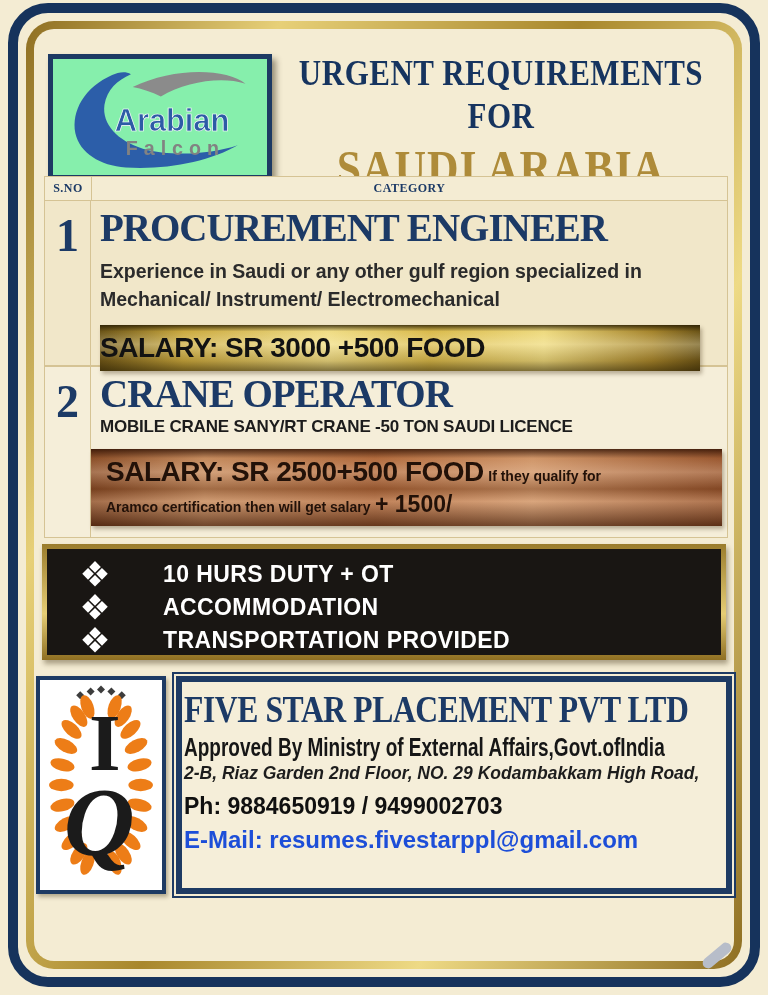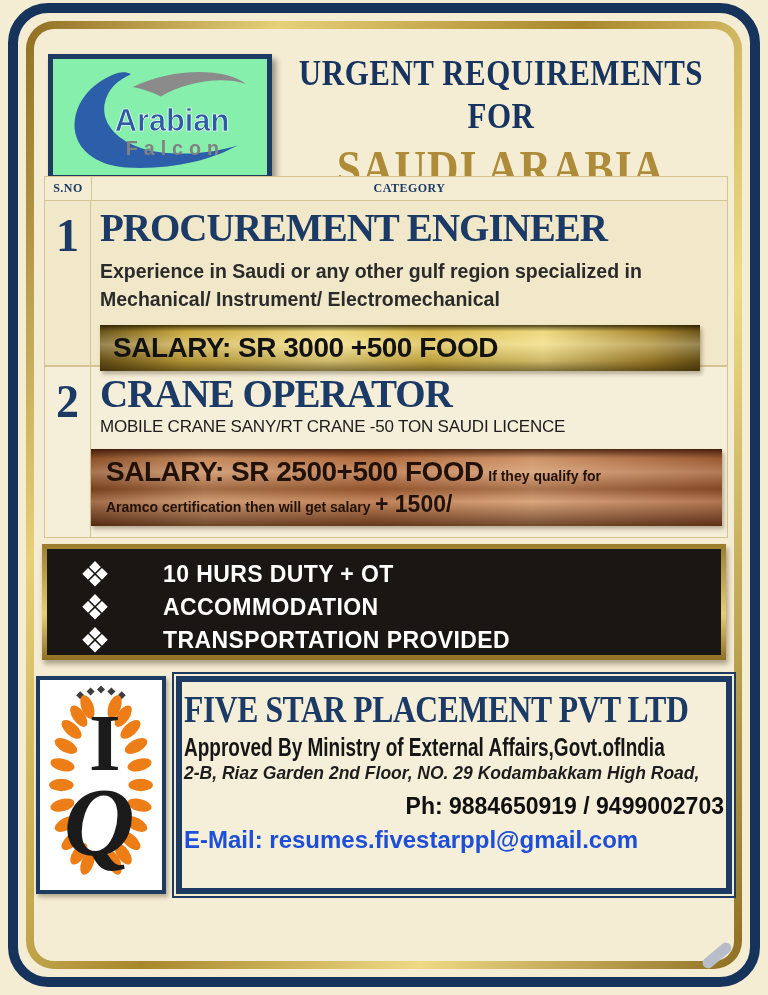--- a/index.html
+++ b/index.html
@@ -66,30 +66,30 @@
     font-family:"Liberation Serif", serif; font-weight:bold; font-size:46px;
     color:#1c3a66; padding-top:8px; box-sizing:border-box;
   }
   .td-cat { flex:1; padding:5px 0 0 9px; }
   .row-title {
     font-family:"Liberation Serif", serif; font-weight:bold; font-size:39px;
     color:#1c3a66; letter-spacing:-1px; line-height:44px; white-space:nowrap;
   }
   .row-desc { margin-top:7px; font-size:19.5px; font-weight:bold; color:#2b2b2b; line-height:28px; }
   .row-desc div { white-space:nowrap; }
-  .row-sub { margin-top:1px; font-size:17px; font-weight:normal; color:#1c1c1c; letter-spacing:-.2px; white-space:nowrap; }
+  .row-sub { margin-top:1px; font-size:17px; font-weight:bold; color:#1c1c1c; letter-spacing:-.2px; white-space:nowrap; }
 
   .salary-bar { box-shadow:2px 3px 4px rgba(70,50,20,.35); }
   .salary-gold {
     margin-top:12px; width:600px; height:46px; display:flex; align-items:center;
     background:
       linear-gradient(180deg, rgba(35,25,0,.8) 0%, rgba(35,25,0,0) 14%, rgba(255,250,220,.30) 42%, rgba(60,40,0,.18) 78%, rgba(35,25,0,.55) 100%),
       linear-gradient(90deg,#6b5418 0%,#caa93f 14%,#f0dd86 38%,#d9ba4c 55%,#eeda7f 74%,#a5842c 92%,#6b5418 100%);
   }
-  .salary-gold span { font-size:28px; font-weight:bold; color:#121212; padding-left:13px; letter-spacing:-.5px; white-space:nowrap; }
+  .salary-gold span { font-size:28px; font-weight:bold; color:#121212; letter-spacing:-.5px; white-space:nowrap; }
 
   .salary-copper {
     margin-top:12px; margin-left:-9px; width:631px; height:77px; box-sizing:border-box;
     padding:7px 0 0 15px;
     background:
       linear-gradient(180deg, rgba(40,12,0,.75) 0%, rgba(40,12,0,0) 12%, rgba(255,230,210,.25) 30%, rgba(60,20,0,.25) 52%, rgba(255,225,200,.22) 68%, rgba(40,12,0,.55) 100%),
       linear-gradient(90deg,#8a4e28 0%,#c48a5d 18%,#b06a3d 45%,#cf9568 70%,#9a5830 100%);
   }
   .copper-line { color:#221108; white-space:nowrap; }
   .copper-line .big  { font-size:28px; font-weight:bold; letter-spacing:-.5px; }
@@ -137,21 +137,21 @@
     letter-spacing:-.5px; white-space:nowrap; transform:scale(.88,1.08); transform-origin:left top; line-height:40px;
   }
   .approval {
     margin-top:6px; font-size:25px; font-weight:bold; color:#161616; white-space:nowrap;
     transform:scaleX(.76); transform-origin:left top; line-height:28px;
   }
   .addr {
     font-size:17.5px; font-weight:bold; font-style:italic; color:#1d1d1d;
     line-height:25px; white-space:nowrap;
   }
-  .phone { margin-top:7px; font-size:23px; font-weight:bold; color:#101010; white-space:nowrap;text-align:right; }
+  .phone { margin-top:7px; font-size:23px; font-weight:bold; color:#101010; white-space:nowrap; }
   .email { margin-top:6px; font-size:24px; font-weight:bold; color:#1d4ed8; white-space:nowrap; }
 </style>
 </head>
 <body>
 
 <div class="canvas">
 
   <div class="frame-navy"></div>
   <div class="frame-gold"></div>
   <div class="frame-highlight"></div>

